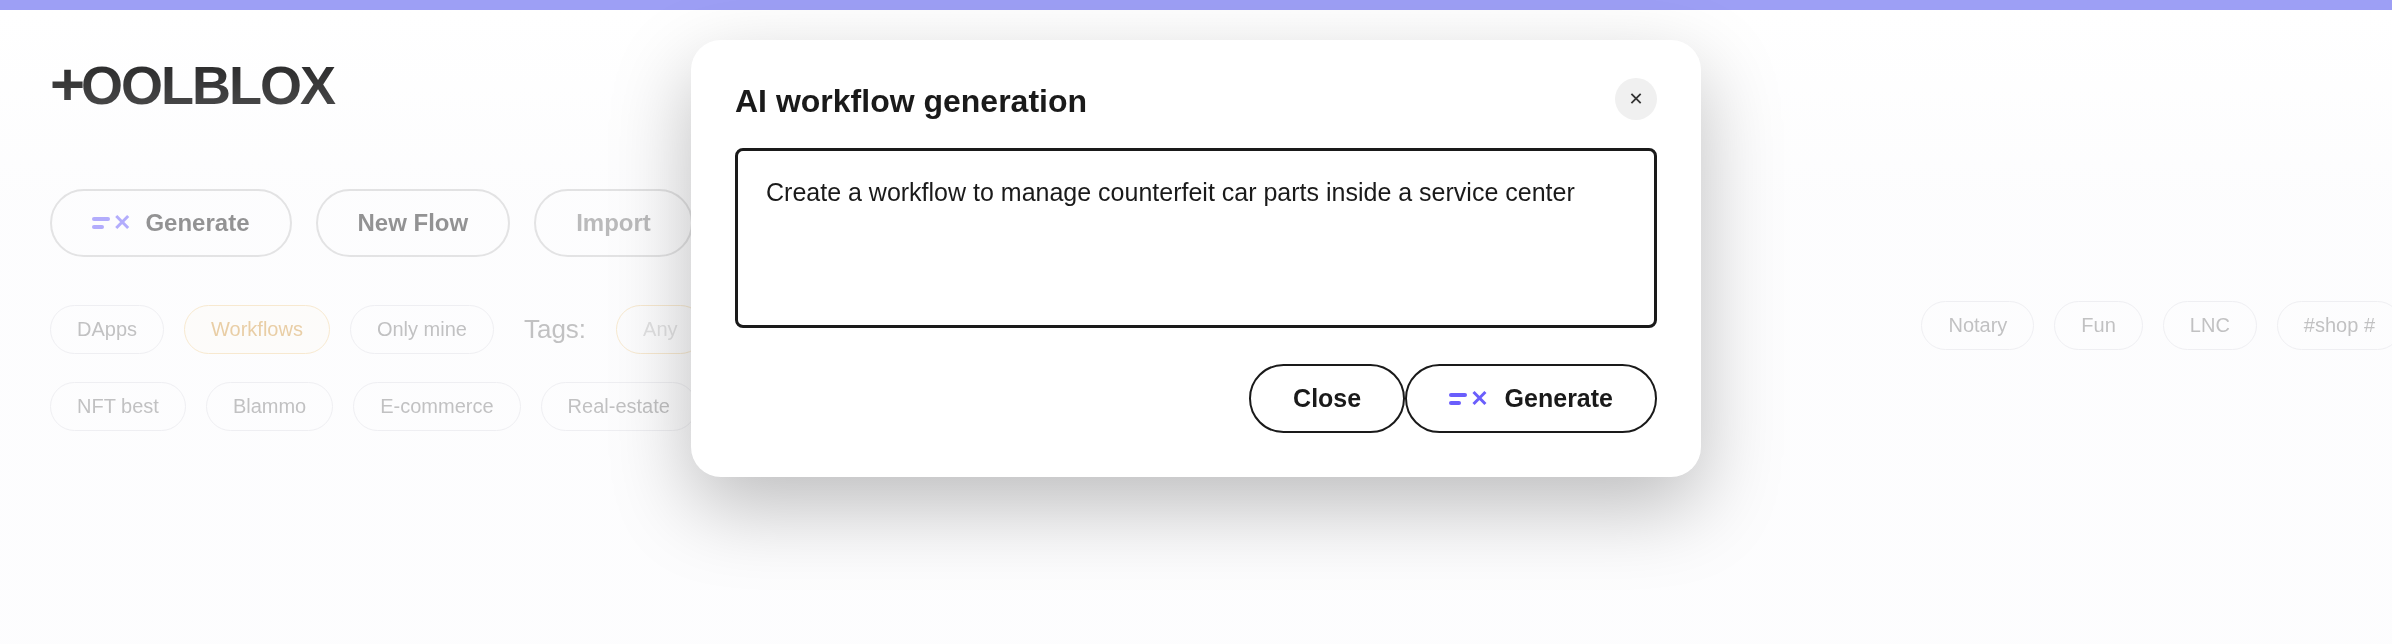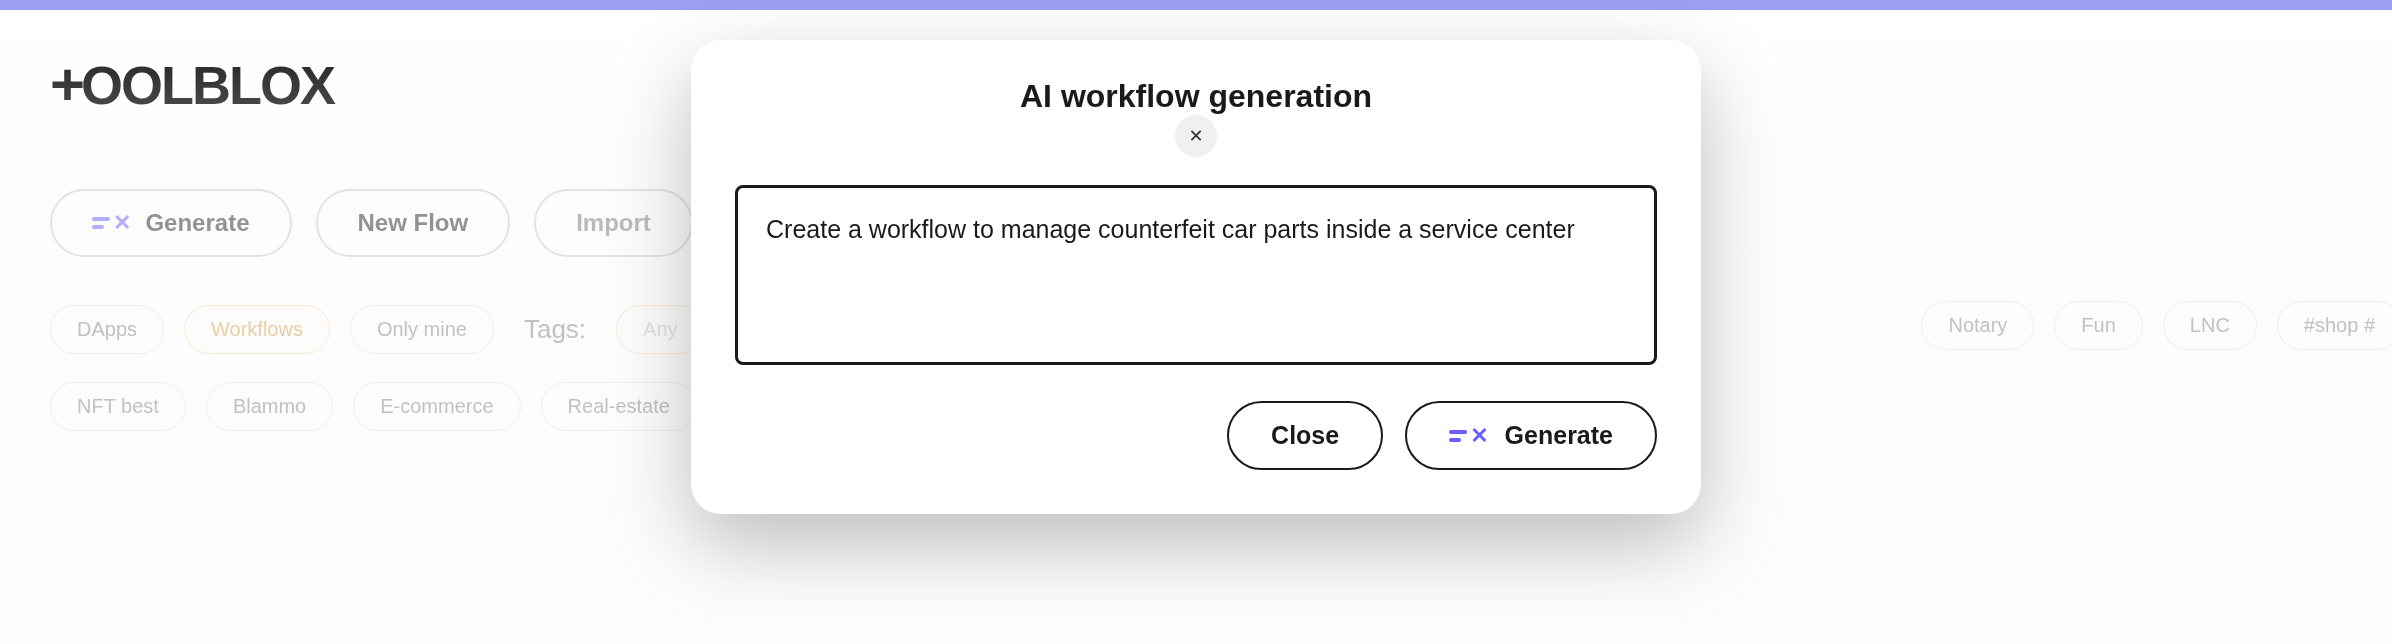--- a/index.html
+++ b/index.html
@@ -128,23 +128,22 @@
     }
     .modal {
       background: #fff;
       border-radius: 30px;
       box-shadow: 0 30px 80px rgba(0,0,0,0.25);
       padding: 38px 44px 44px;
     }
     .modal-header {
       display: flex;
       justify-content: space-between;
-      align-items: center;
+      align-items: flex-end;
       margin-bottom: 28px;
-      flex-direction: column;
     }
     .modal-title {
       font-size: 32px;
       font-weight: 600;
       color: #1a1a1a;
     }
     .close-x {
       width: 42px;
       height: 42px;
       border-radius: 50%;
@@ -165,21 +164,20 @@
       padding: 24px 28px;
       font-size: 25px;
       font-family: inherit;
       color: #1a1a1a;
       resize: none;
       line-height: 1.4;
     }
     .modal-actions {
       display: flex;
       justify-content: flex-end;
-      gap: 22px;
       margin-top: 32px;
     }
     .modal-btn {
       border: 2.5px solid #1a1a1a;
       background: #fff;
       border-radius: 999px;
       padding: 18px 42px;
       font-size: 25px;
       font-weight: 700;
       color: #1a1a1a;

